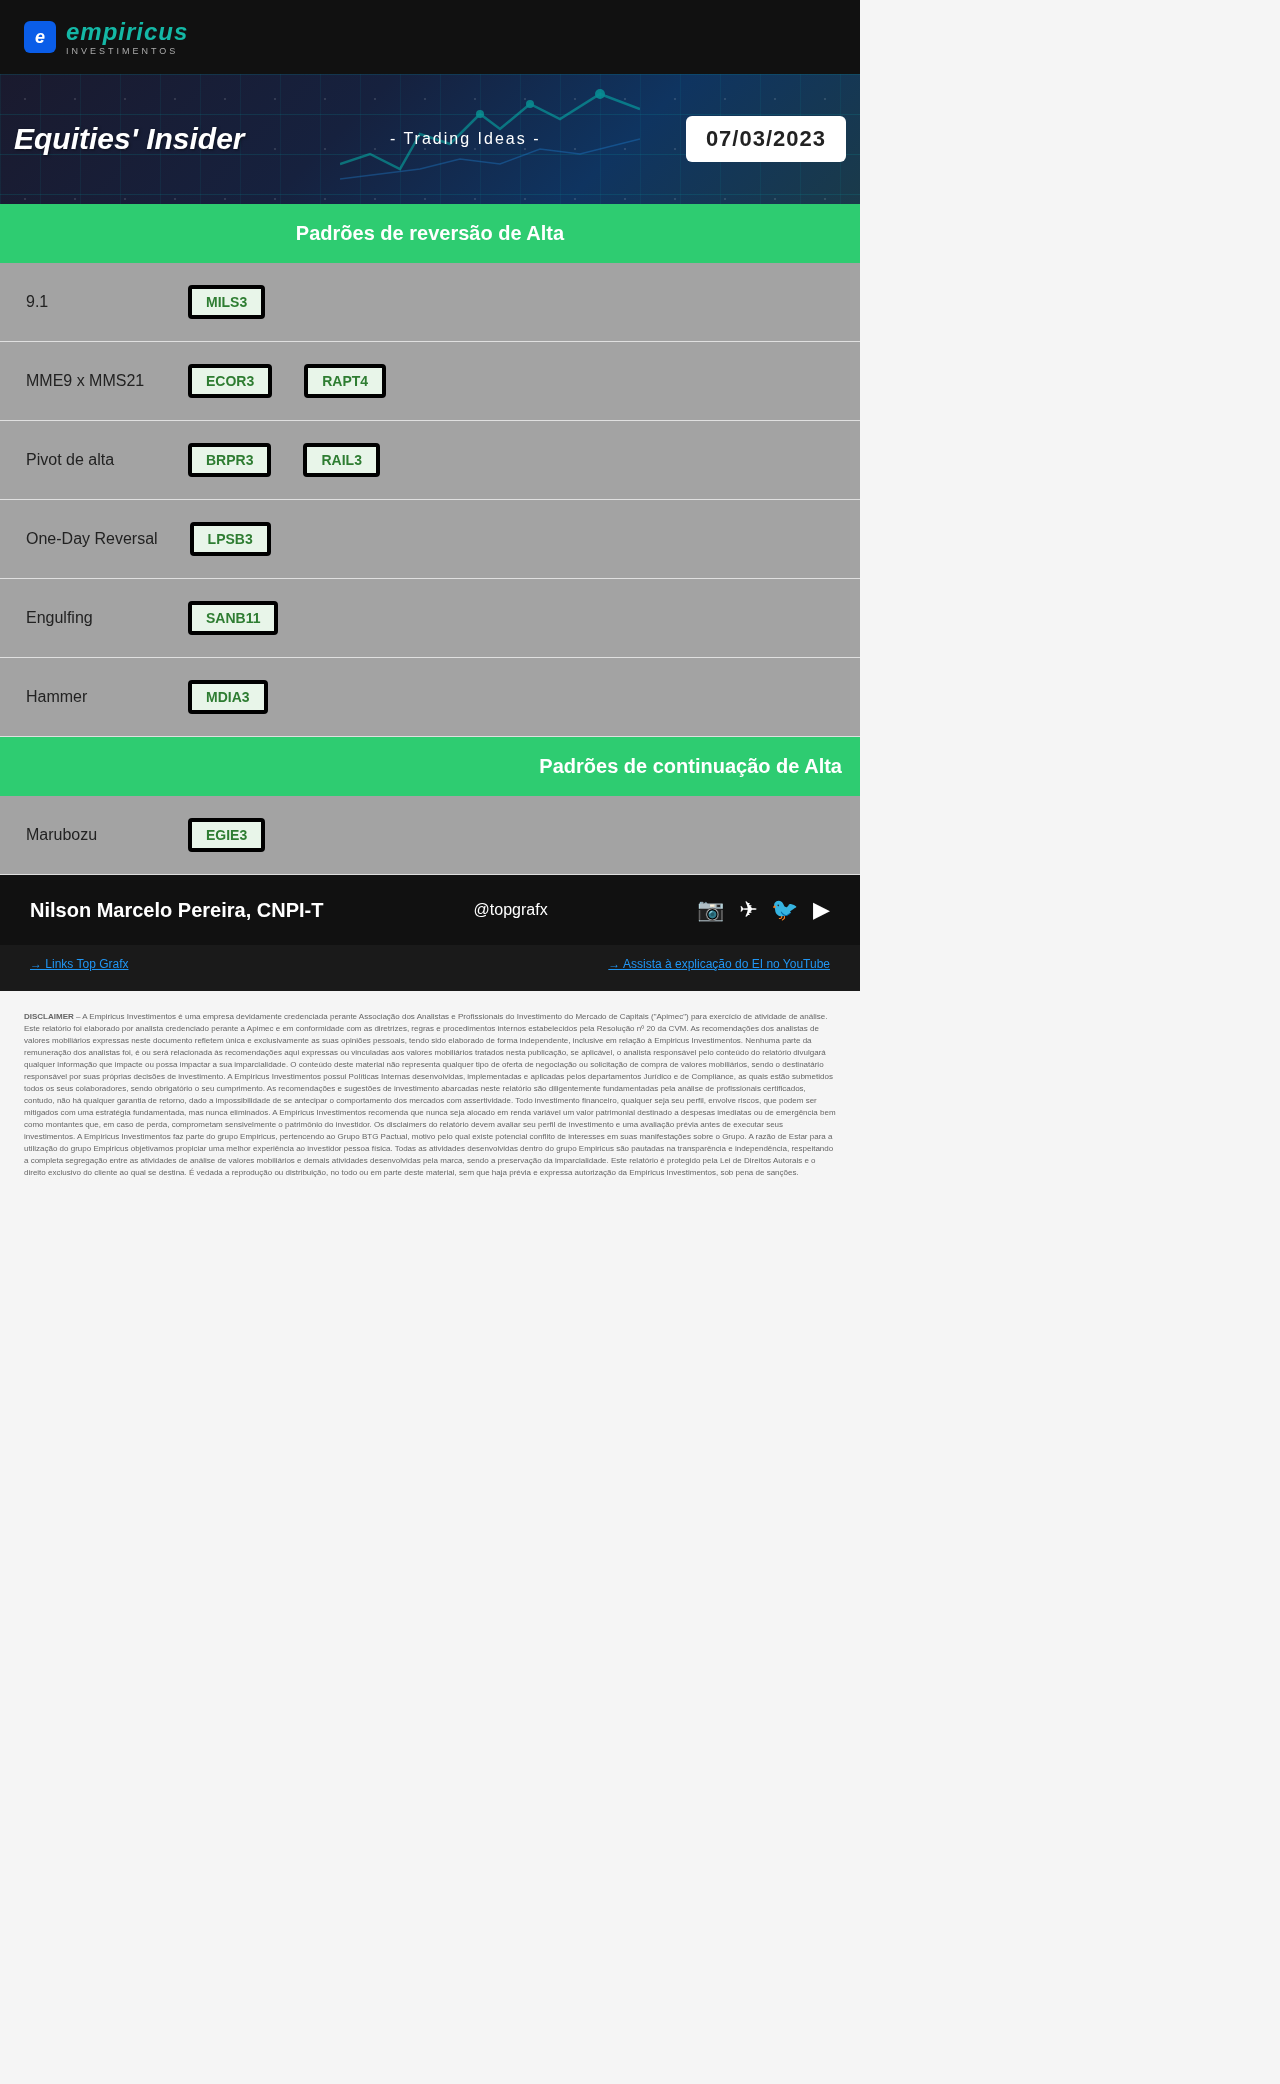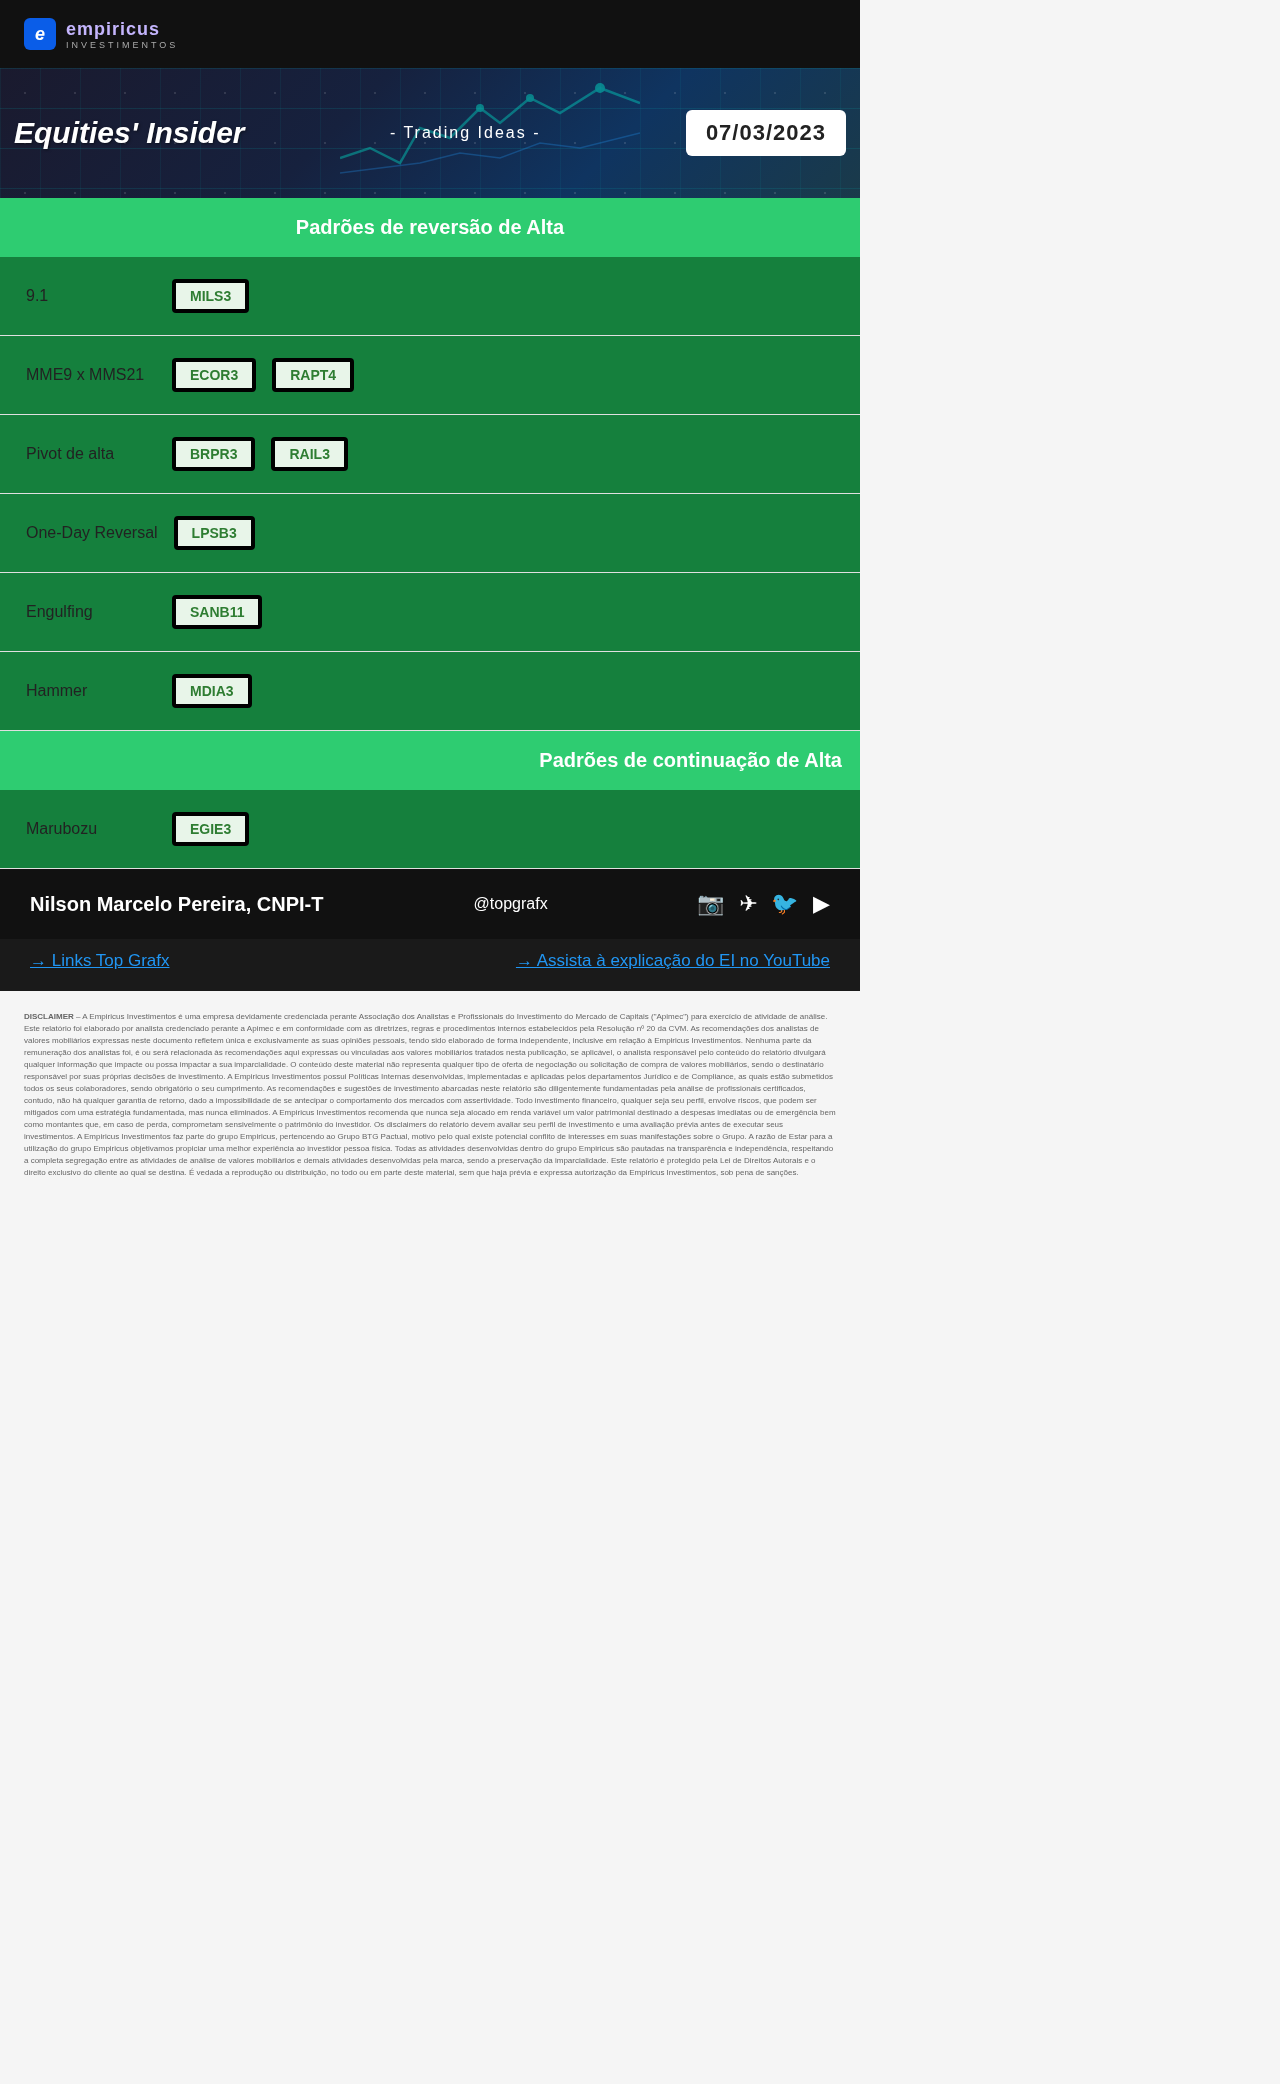--- a/index.html
+++ b/index.html
@@ -18,21 +18,21 @@
       align-items: center;
     }
     .logo-box {
       background: #0a5de8;
       border-radius: 6px;
       width: 32px; height: 32px;
       display: flex; align-items: center; justify-content: center;
       margin-right: 10px;
       font-weight: bold; color: white; font-size: 16px;
     }
-    .logo-text { color: #c4b5fd; font-size: 18px; font-weight: bold; letter-spacing: 1px; }
+    .logo-text { color: #14b8a6; font-size: 24px; font-weight: bold; letter-spacing: 1px; font-style: italic; }
     .logo-sub { color: #aaa; font-size: 9px; letter-spacing: 3px; display: block; text-transform: uppercase; }
 
     
     .hero-banner {
       background: linear-gradient(135deg, #1a1a2e 0%, #16213e 40%, #0f3460 70%, #1a3a4a 100%);
       position: relative;
       padding: 40px 14px;
       display: flex;
       align-items: center;
       justify-content: space-between;
@@ -84,22 +84,22 @@
     }
     .section-header.alta { background: #2ecc71; }
     .section-header.continuacao { background: #2ecc71; text-align: right; }
 
     
     .pattern-row {
       display: flex;
       align-items: center;
       padding: 22px 26px;
       border-bottom: 1px solid #e0e0e0;
-      background: #15803d;
-      gap: 16px;
+      background: #a3a3a3;
+      gap: 32px;
       flex-wrap: wrap;
     }
     .pattern-label {
       color: #222;
       font-size: 16px;
       min-width: 130px;
     }
     .ticker-badge {
       background: #e8f5e9;
       border: 4px solid #000000;
@@ -143,21 +143,21 @@
     .links-bar {
       background: #1a1a1a;
       padding: 12px 30px 20px;
       display: flex;
       justify-content: space-between;
       flex-wrap: wrap;
       gap: 10px;
     }
     .link-item {
       color: #2196F3;
-      font-size: 17px;
+      font-size: 12px;
       text-decoration: underline;
     }
 
     
     .disclaimer {
       background: #f5f5f5;
       padding: 20px 24px;
       font-size: 8px;
       color: #666;
       line-height: 1.5;

